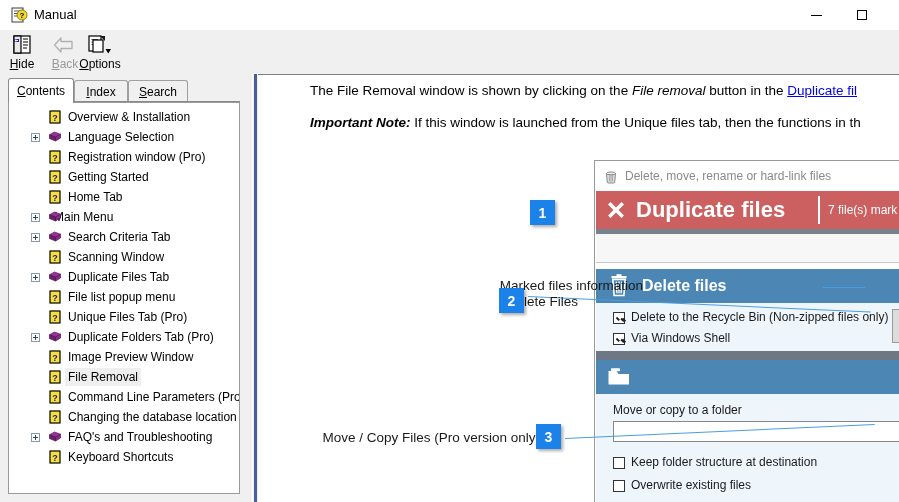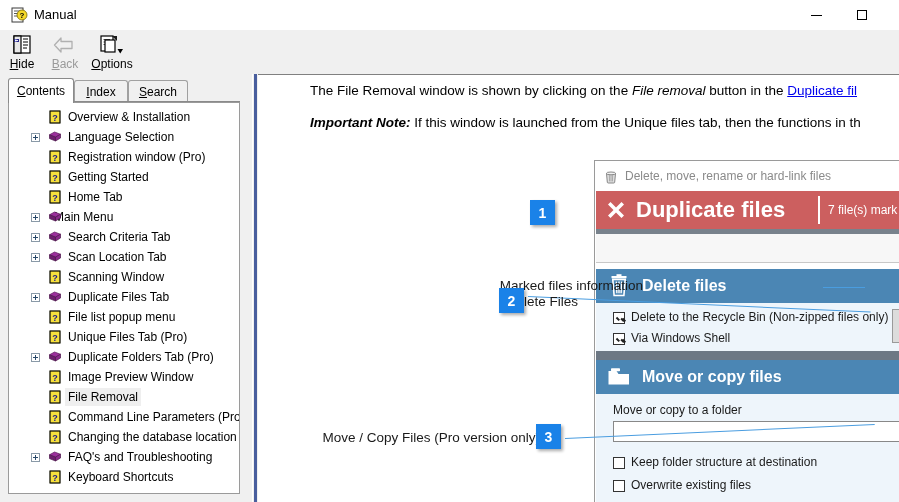--- a/index.html
+++ b/index.html
@@ -23,21 +23,21 @@
 
   
   .toolbar{position:absolute;left:0;top:30px;width:899px;height:44px;background:#f0f0f0;border-bottom:4px solid #ec4899;}
   .tb-item{position:absolute;top:2px;height:42px;display:flex;flex-direction:column;align-items:center;justify-content:flex-start;}
   .tb-ico{height:24px;display:flex;align-items:center;justify-content:center;margin-top:1px;}
   .tb-lab{font-size:12px;color:#000;margin-top:0px;line-height:14px;white-space:nowrap;}
   .tb-lab.disabled{color:#9a9a9a;}
   .tb-lab u{text-decoration:underline;}
   .tb-hide{left:4px;width:36px;}
   .tb-back{left:44px;width:42px;}
-  .tb-opt{left:84px;width:56px;}
+  .tb-opt{left:72px;width:56px;}
 
   
   .leftpane{position:absolute;left:0;top:74px;width:248px;height:428px;background:#f0f0f0;}
   .tabs{position:absolute;left:8px;top:4px;height:24px;width:232px;}
   .tab{position:absolute;top:2px;height:22px;background:#f0f0f0;border:1px solid #a0a0a0;border-bottom:none;
        border-radius:3px 3px 0 0;font-size:12px;color:#000;display:flex;align-items:center;justify-content:center;}
   .tab.active{top:0;height:24px;background:#ffffff;border-color:#8a8a8a;z-index:3;}
   .tab u{text-decoration:underline;}
   .tab-contents{left:0;width:64px;}
   .tab-index{left:66px;width:52px;}
@@ -257,33 +257,20 @@
             <span class="ticon" style="left: 38px;">
               <svg width="14" height="14" viewBox="0 0 14 14">
                 <path d="M1.5 4.8 L6.5 2 L12.5 4.2 L7.5 7.2 Z" fill="#9b2f9b" stroke="#5a1a5a" stroke-width="0.7"></path>
                 <path d="M1.5 4.8 L1.5 8.6 L7.5 11 L7.5 7.2 Z" fill="#6d1f6d" stroke="#4a154a" stroke-width="0.7"></path>
                 <path d="M7.5 7.2 L7.5 11 L12.5 8 L12.5 4.2 Z" fill="#8a2a8a" stroke="#4a154a" stroke-width="0.7"></path>
               </svg>
             </span>
             <span class="tlabel" style="margin-left: 56px;">Search Criteria Tab</span>
           </div>
           <div class="trow">
-            <span class="plus" style="left: 18px;">
-              <span class="plusbox"></span>
-            </span>
-            <span class="ticon" style="left: 38px;">
-              <svg width="14" height="14" viewBox="0 0 14 14">
-                <path d="M1.5 4.8 L6.5 2 L12.5 4.2 L7.5 7.2 Z" fill="#9b2f9b" stroke="#5a1a5a" stroke-width="0.7"></path>
-                <path d="M1.5 4.8 L1.5 8.6 L7.5 11 L7.5 7.2 Z" fill="#6d1f6d" stroke="#4a154a" stroke-width="0.7"></path>
-                <path d="M7.5 7.2 L7.5 11 L12.5 8 L12.5 4.2 Z" fill="#8a2a8a" stroke="#4a154a" stroke-width="0.7"></path>
-              </svg>
-            </span>
-            <span class="tlabel" style="margin-left: 56px;">Scan Location Tab</span>
-          </div>
-          <div class="trow">
             <span class="ticon" style="left: 38px;">
               <svg width="13" height="14" viewBox="0 0 13 14">
                 <rect x="1" y="1" width="10" height="12" fill="#f7e03c" stroke="#3a3a1a" stroke-width="1"></rect>
                 <rect x="1" y="1" width="10" height="12" fill="none" stroke="#000" stroke-width="0.7"></rect>
                 <text x="6" y="10.5" font-size="9" font-weight="bold" fill="#1a1a8a" text-anchor="middle" font-family="'Liberation Sans',sans-serif">?</text>
               </svg>
             </span>
             <span class="tlabel" style="margin-left: 56px;">Scanning Window</span>
           </div>
           <div class="trow">
@@ -473,21 +460,20 @@
 
           <div class="darkband" style="top:190px;"></div>
 
           <div class="bluehdr" style="top:199px;">
             <span class="bico">
               <svg width="26" height="24" viewBox="0 0 26 24">
                 <path d="M2.5 6 L2.5 19.5 L23 19.5 L23 9 L12.5 9 L10.5 6 Z" fill="#ffffff"></path>
                 <rect x="5" y="3.2" width="9" height="3" rx="0.8" fill="#ffffff"></rect>
               </svg>
             </span>
-            <span class="btxt">Move or copy files</span>
           </div>
 
           <div class="panel" style="top:233px;height:110px;">
             <span class="fieldlabel" style="left:17px;top:9px;">Move or copy to a folder</span>
             <div class="textinput" style="left:17px;top:27px;width:305px;height:21px;"></div>
             <div class="cbrow" style="left:17px;top:61px;">
               <span class="cbox"></span>
               <span class="cbtxt">Keep folder structure at destination</span>
             </div>
             <div class="cbrow" style="left:17px;top:84px;">

